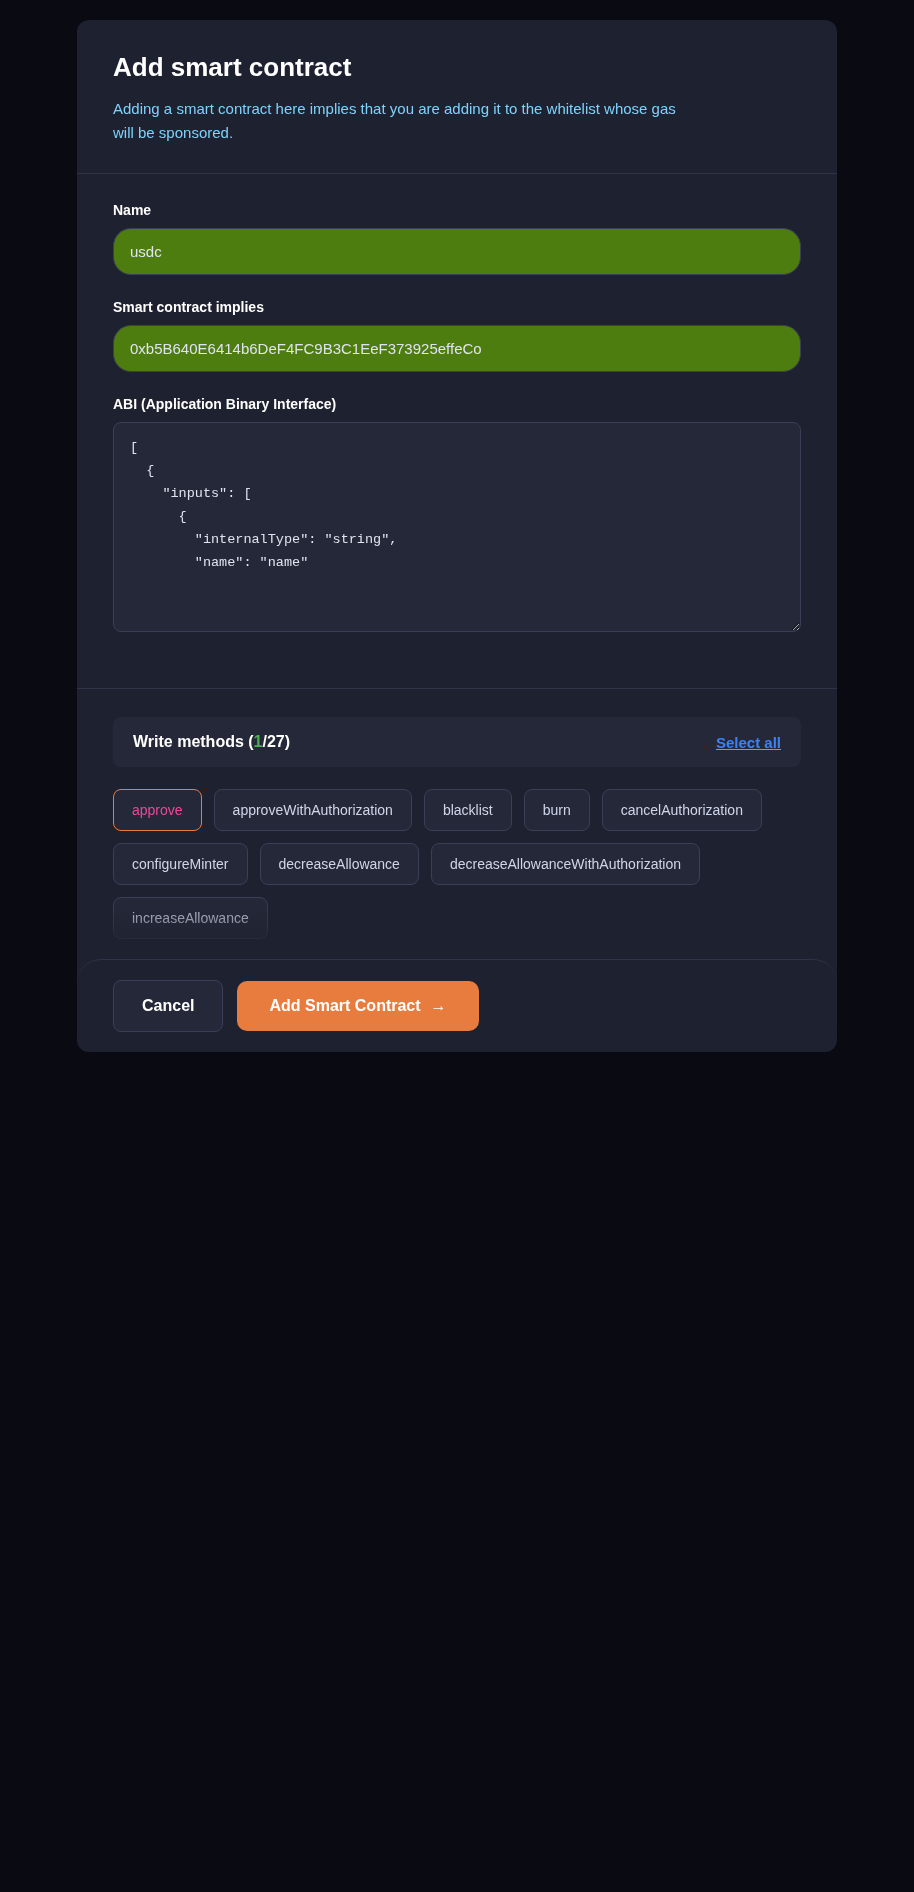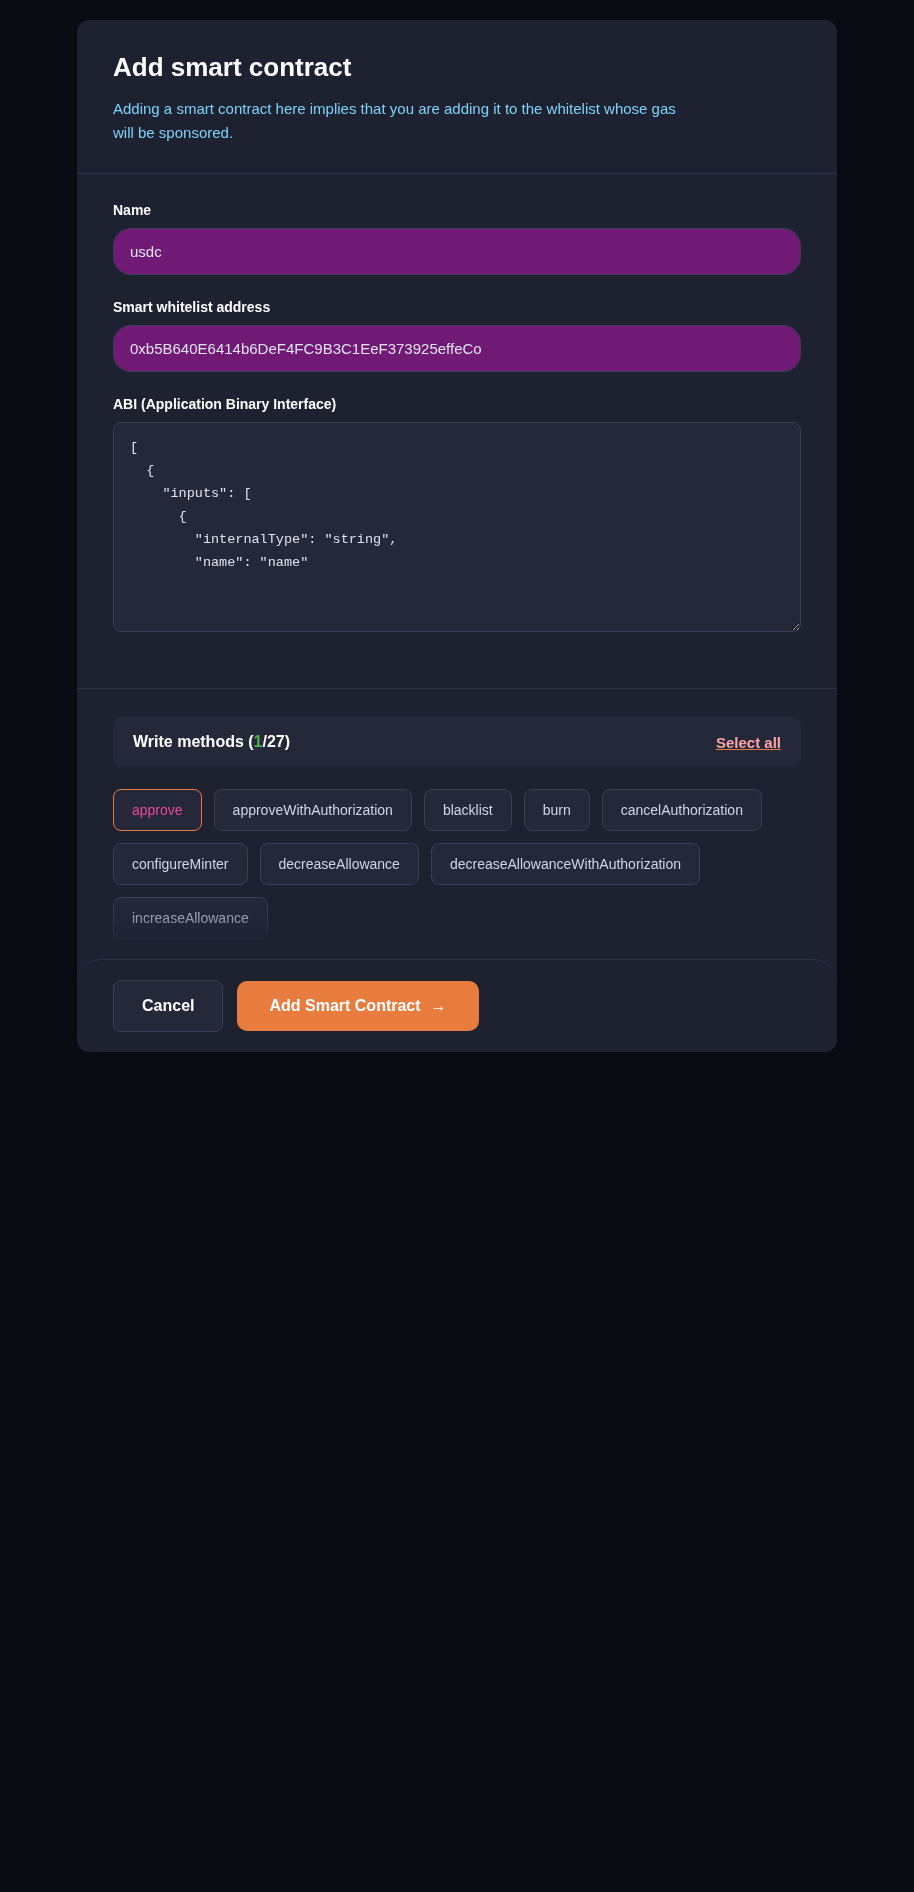--- a/index.html
+++ b/index.html
@@ -67,21 +67,21 @@
     .form-label {
       display: block;
       font-size: 14px;
       font-weight: 700;
       color: #ffffff;
       margin-bottom: 10px;
     }
 
     .form-input {
       width: 100%;
-      background: #701a75;
+      background: #4d7c0f;
       border: 1.5px solid #3a3f57;
       border-radius: 18px;
       padding: 14px 16px;
       font-size: 15px;
       color: #e0e4f0;
       outline: none;
       font-family: inherit;
     }
 
     .form-textarea {
@@ -135,21 +135,21 @@
       font-size: 16px;
       font-weight: 600;
       color: #ffffff;
     }
 
     .methods-count-highlight {
       color: #4caf50;
     }
 
     .select-all-btn {
-      color: #fca5a5;
+      color: #3b82f6;
       font-size: 15px;
       font-weight: 600;
       background: none;
       border: none;
       cursor: pointer;
       text-decoration: underline;
       text-decoration-color: #e87c3e;
     }
 
     .methods-grid {
@@ -250,21 +250,21 @@
     </div>
 
     <div class="modal-body">
 
       <div class="form-group">
         <label class="form-label">Name</label>
         <input class="form-input" type="text" value="usdc" style="">
       </div>
 
       <div class="form-group">
-        <label class="form-label">Smart whitelist address</label>
+        <label class="form-label">Smart contract implies</label>
         <input class="form-input" type="text" value="0xb5B640E6414b6DeF4FC9B3C1EeF373925effeCo" style="">
       </div>
 
       <div class="form-group">
         <label class="form-label">ABI (Application Binary Interface)</label>
         <textarea class="form-textarea scrollbar-visible" style="">[
   {
     "inputs": [
       {
         "internalType": "string",

